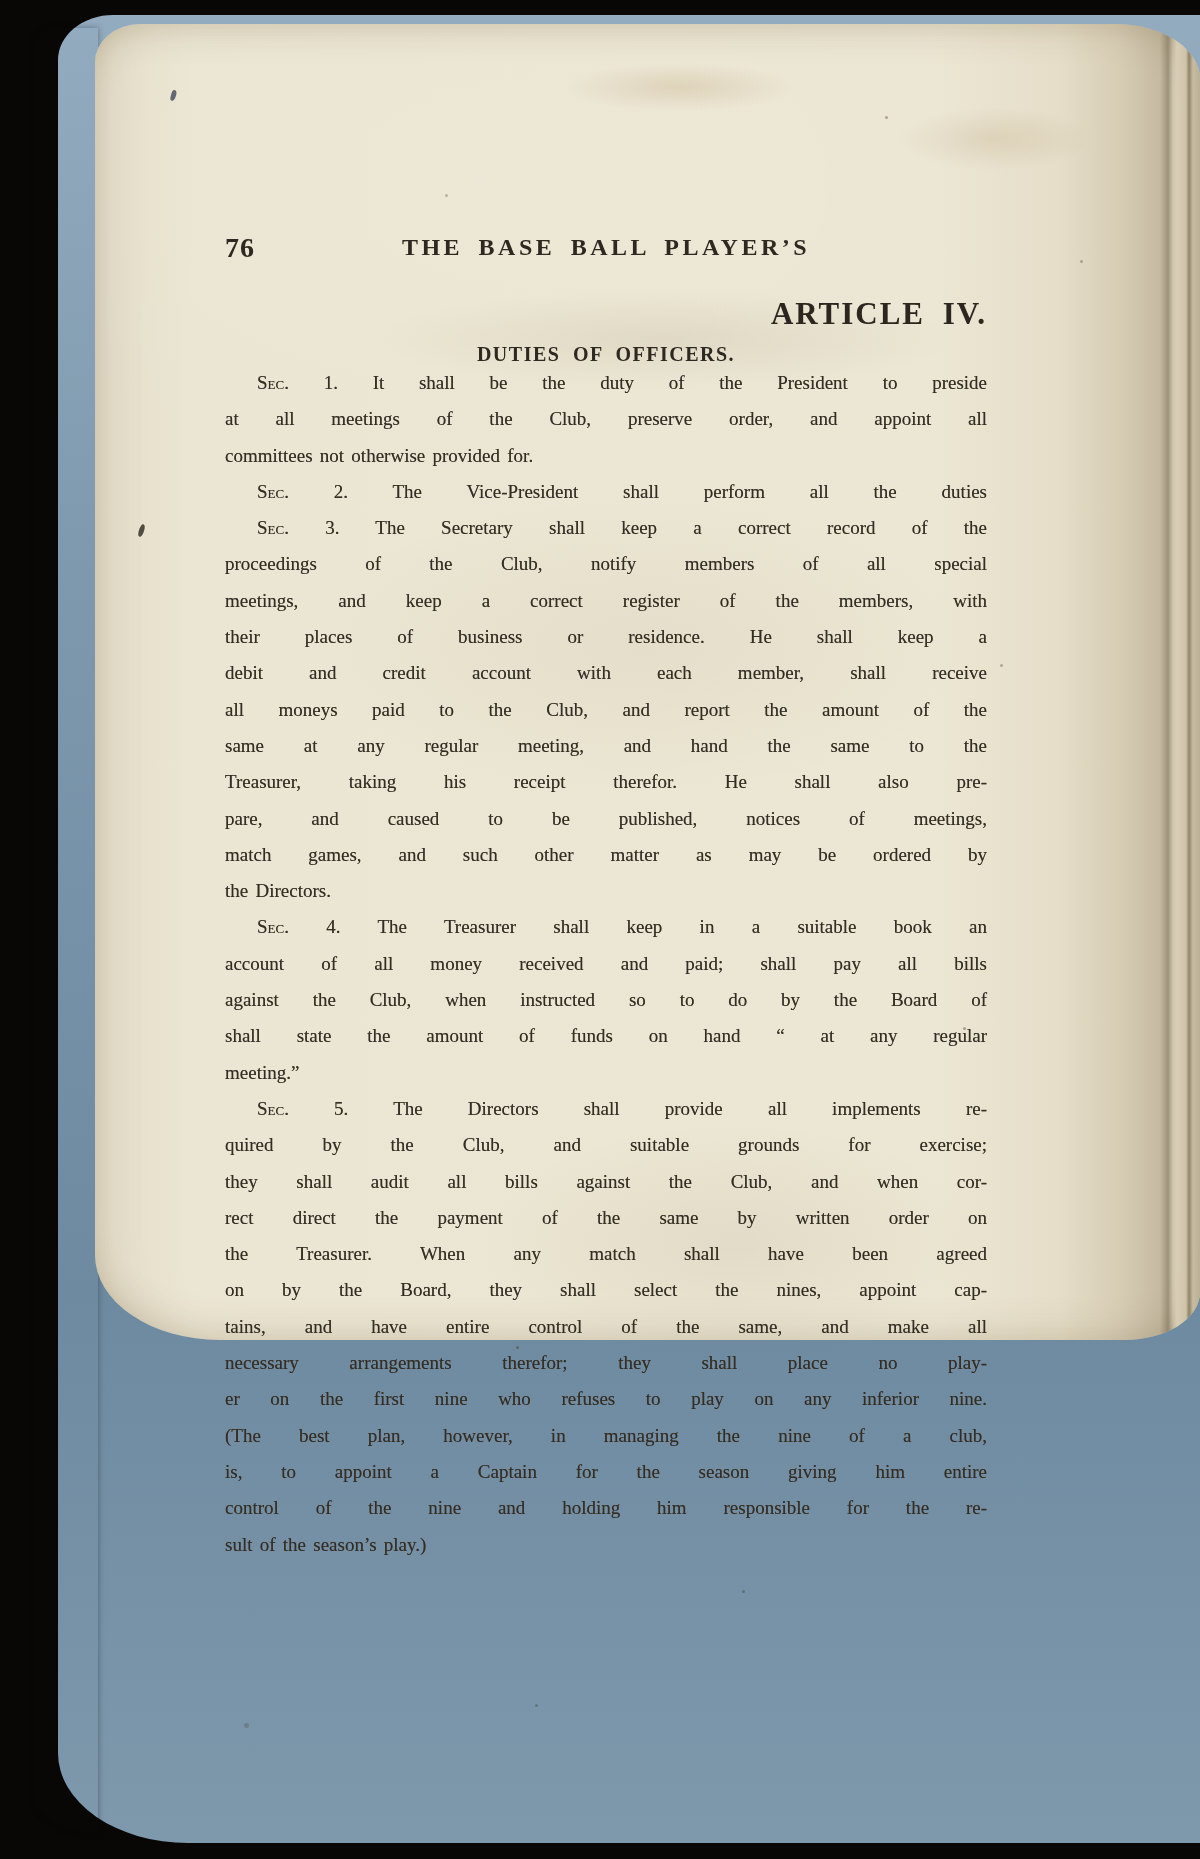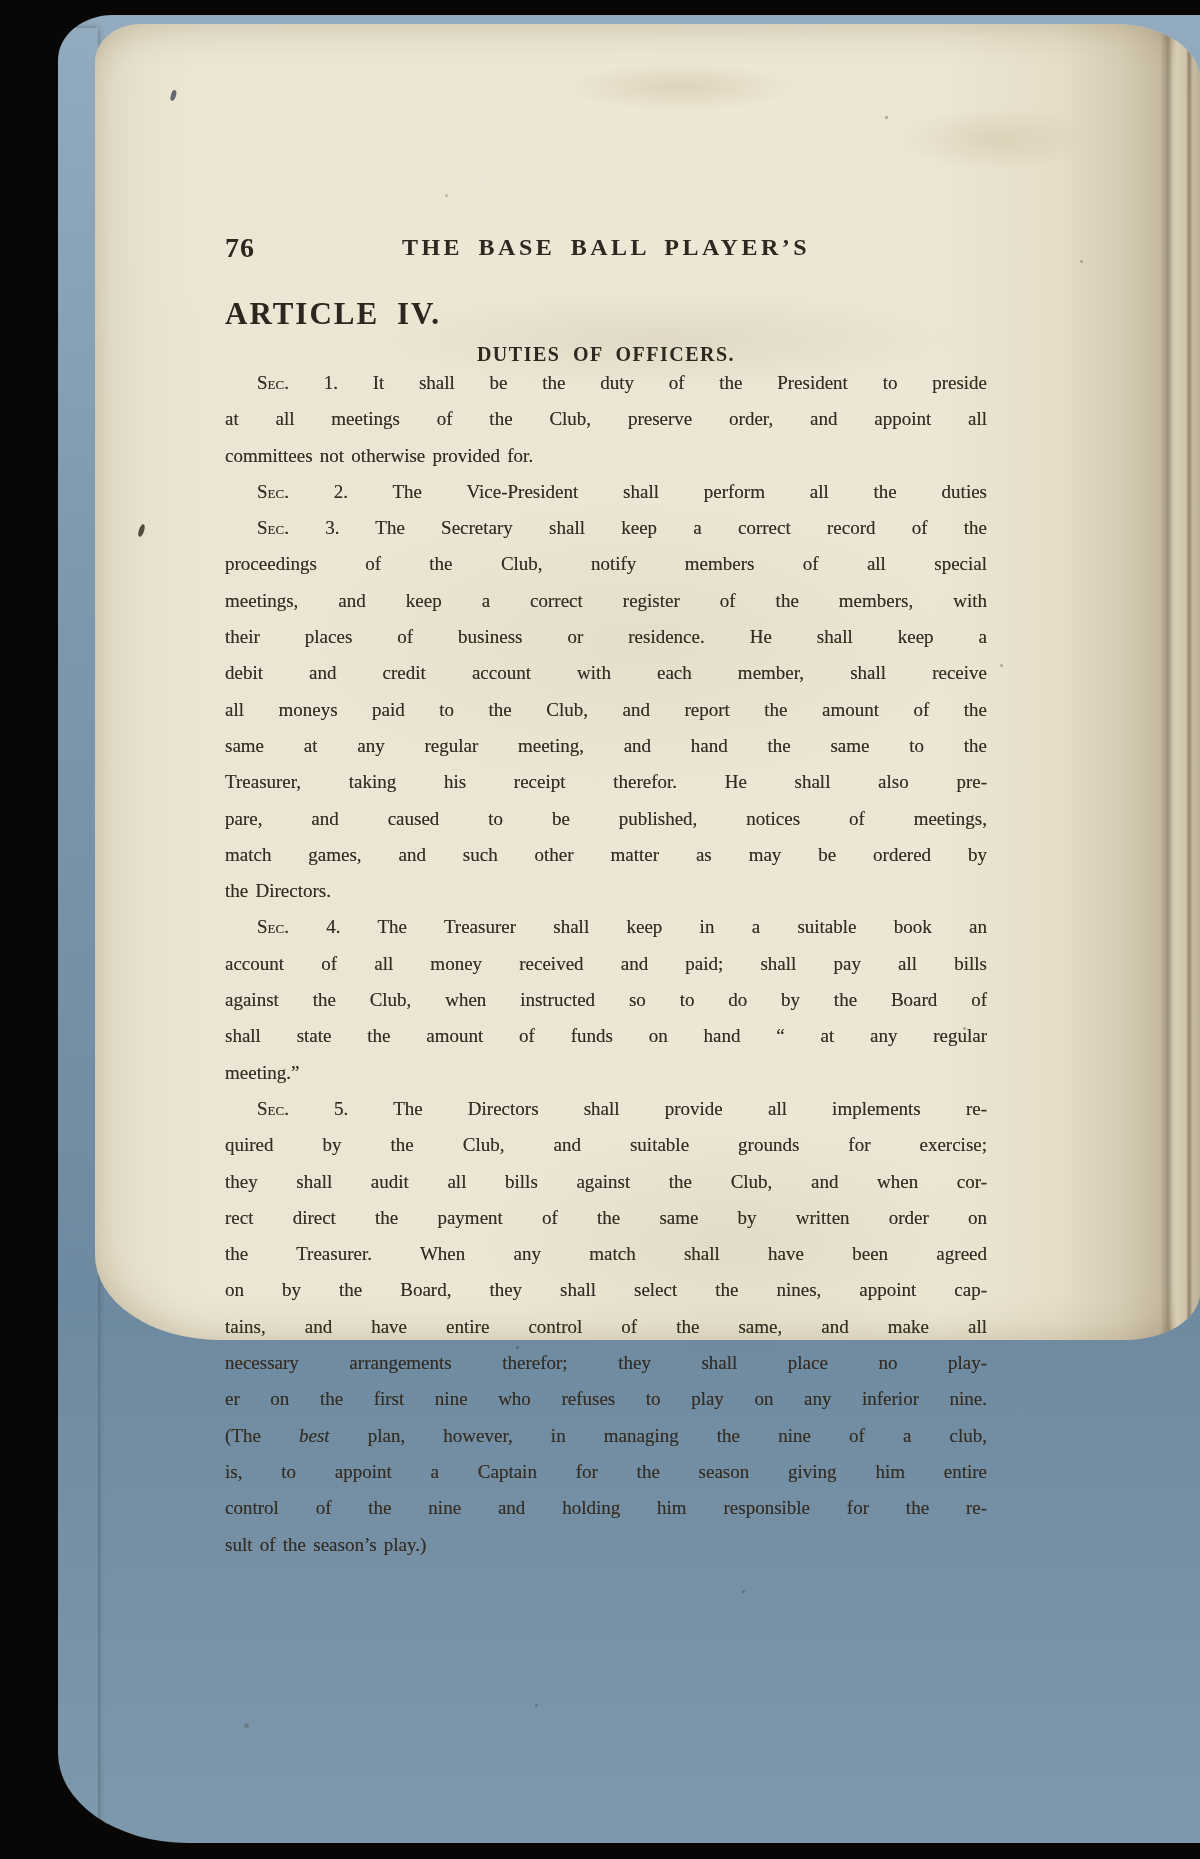--- a/index.html
+++ b/index.html
@@ -80,32 +80,32 @@
     background:rgba(55,64,80,.75);transform:rotate(14deg);}
   .ink-mark{position:absolute;left:44px;top:500px;width:5px;height:13px;border-radius:45%;
     background:rgba(45,38,28,.8);transform:rotate(18deg);}
 
   
   .textcol{position:absolute;left:130px;top:0;width:762px;color:#342d23;}
   .pghead{position:absolute;left:0;top:208px;width:762px;height:34px;}
   .pagenum{position:absolute;left:0;top:0;font-size:28px;font-weight:bold;letter-spacing:1px;color:#2e2820;}
   .runtitle{display:block;text-align:center;font-size:24px;font-weight:bold;letter-spacing:3.5px;
     color:#2e2820;padding-top:2px;word-spacing:6px;}
-  .art-head{position:absolute;left:0;top:272px;width:762px;text-align:left;margin:0;
+  .art-head{position:absolute;left:0;top:272px;width:762px;text-align:right;margin:0;
     font-size:31px;font-weight:bold;letter-spacing:2px;color:#2c261e;word-spacing:8px;}
   .art-sub{position:absolute;left:0;top:319px;width:762px;text-align:center;margin:0;
     font-size:20px;font-weight:bold;letter-spacing:1.5px;color:#2e2820;word-spacing:6px;}
   .bodytext{position:absolute;left:0;top:341px;width:762px;
     font-size:19px;line-height:36.3px;color:#342d23;
     text-shadow:0 0 .6px rgba(52,45,35,.55);word-spacing:2.5px;}
   .tline{text-align:justify;text-align-last:justify;white-space:nowrap;}
   .tline.last{text-align-last:left;white-space:normal;}
   .tline.indent{padding-left:32px;}
   .sc{font-variant:small-caps;}
-  .i{font-style:italic;}
+  .i{}
 </style>
 </head>
 <body>
 
 <div class="cover"></div>
 <div class="stack"></div>
 
 <div class="page">
   <div class="stain s1"></div>
   <div class="stain s2"></div>

